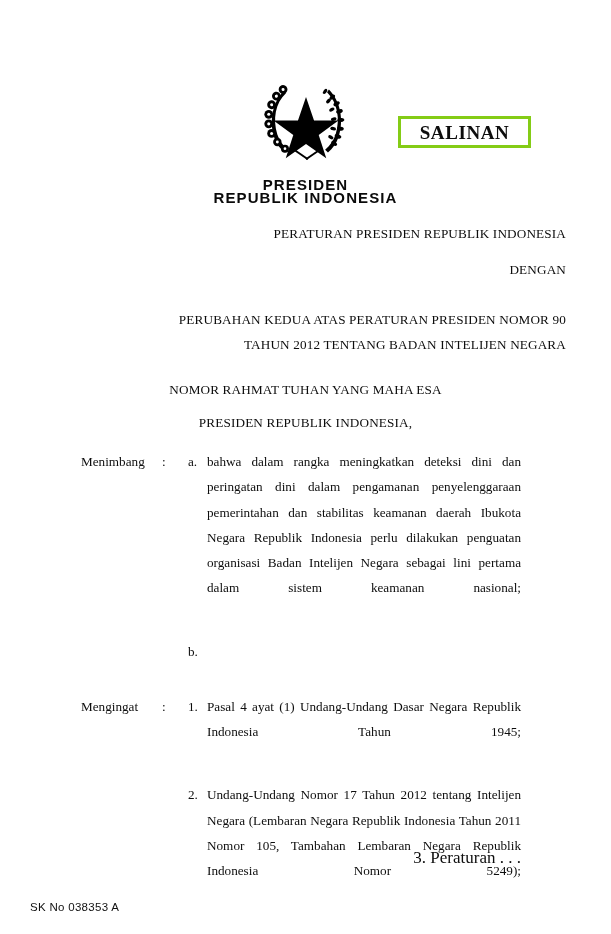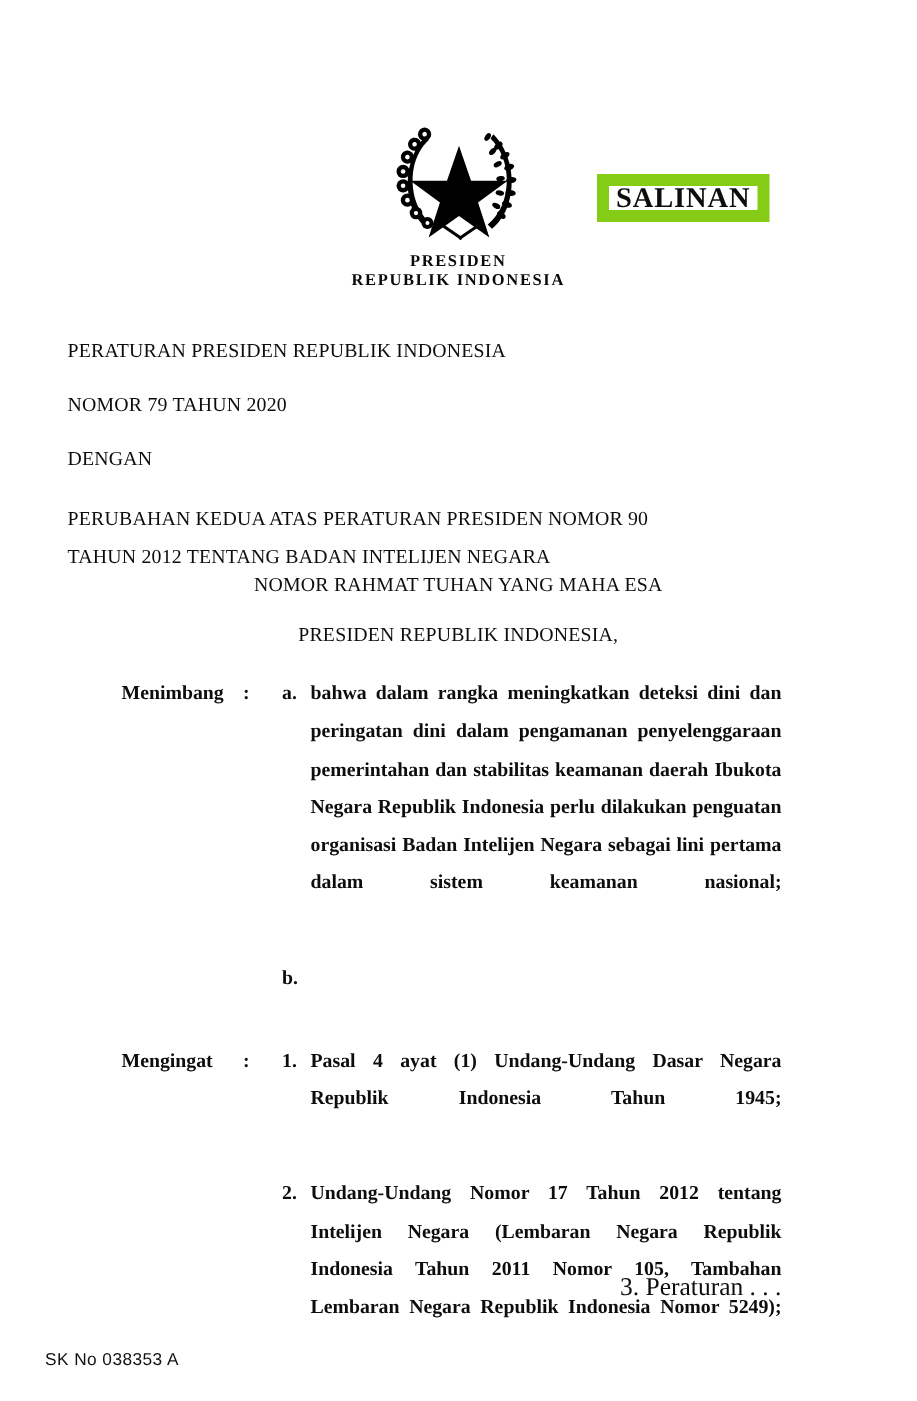--- a/index.html
+++ b/index.html
@@ -23,66 +23,66 @@
     top: 78px;
     width: 611px;
     text-align: center;
   }
   #emblem-svg-wrap {
     width: 96px;
     height: 86px;
     margin: 0 auto;
   }
   #emblem-caption {
-    margin-top: 4px;
-    font-family: Liberation Serif, serif;
+    margin-top: 15px;
+    font-family: Liberation Sans, sans-serif;
     font-weight: bold;
-    font-size: 11px;
+    font-size: 15px;
     letter-spacing: 1.1px;
     line-height: 12.5px;
     color: #0a0a0a;
   }
   #emblem-caption div { white-space: nowrap; }
 
   
   #salinan-box {
     position: absolute;
     left: 398px;
     top: 116px;
-    width: 115px;
+    width: 133px;
     height: 32px;
-    border: 8px solid #84cc16;
+    border: 3px solid #84cc16;
     box-sizing: border-box;
     display: flex;
     align-items: center;
     justify-content: center;
   }
   #salinan-box .salinan-text {
     font-family: "Liberation Serif", "DejaVu Serif", serif;
     font-weight: bold;
     font-size: 19px;
     letter-spacing: 0.6px;
     line-height: 19px;
   }
 
   
   #title-block {
     position: absolute;
     left: 45px;
     top: 221px;
     width: 521px;
-    text-align: left;
+    text-align: right;
     font-size: 13.2px;
     line-height: 25.3px;
     letter-spacing: 0.15px;
   }
   #title-block .tline { white-space: nowrap; }
   #title-block .tgap-1 { margin-top: 10.5px; }
   #title-block .tgap-2 { margin-top: 10.5px; }
-  #title-block .tgap-3 { margin-top: 15px; }
+  #title-block .tgap-3 { margin-top: 25px; }
 
   
   #enactment-block {
     position: absolute;
     left: 45px;
     top: 377px;
     width: 521px;
     text-align: center;
     font-size: 13.2px;
     line-height: 25.3px;
@@ -90,21 +90,20 @@
   }
   #enactment-block .egap { margin-top: 8px; }
 
   
   .clause-row {
     position: absolute;
     left: 81px;
     width: 440px;
     font-size: 13.2px;
     line-height: 25.3px;
-    font-weight: bold;
   }
   .clause-label {
     position: absolute;
     left: 0;
     top: 0;
     width: 78px;
     white-space: nowrap;
   }
   .clause-colon {
     position: absolute;
@@ -238,21 +237,20 @@
     <div>REPUBLIK  INDONESIA</div>
   </div>
 </div>
 
 <div id="salinan-box">
   <span class="salinan-text">SALINAN</span>
 </div>
 
 <div id="title-block">
   <div class="tline">PERATURAN PRESIDEN REPUBLIK INDONESIA</div>
-  <div class="tline tgap-1">NOMOR 79 TAHUN 2020</div>
   <div class="tline tgap-2">DENGAN</div>
   <div class="tline tgap-3">PERUBAHAN KEDUA ATAS PERATURAN PRESIDEN NOMOR 90</div>
   <div class="tline">TAHUN 2012 TENTANG BADAN INTELIJEN NEGARA</div>
 </div>
 
 <div id="enactment-block">
   <div>NOMOR RAHMAT TUHAN YANG MAHA ESA</div>
   <div class="egap">PRESIDEN REPUBLIK INDONESIA,</div>
 </div>
 

